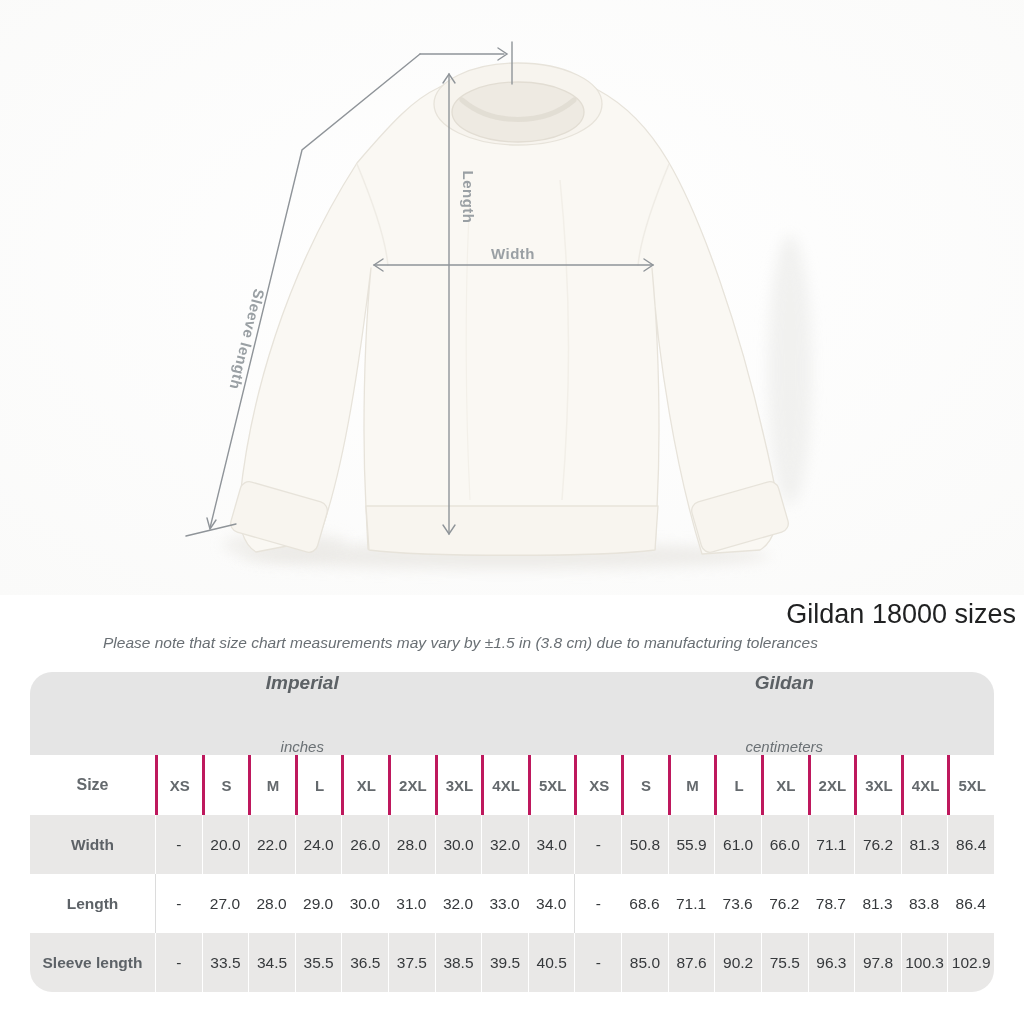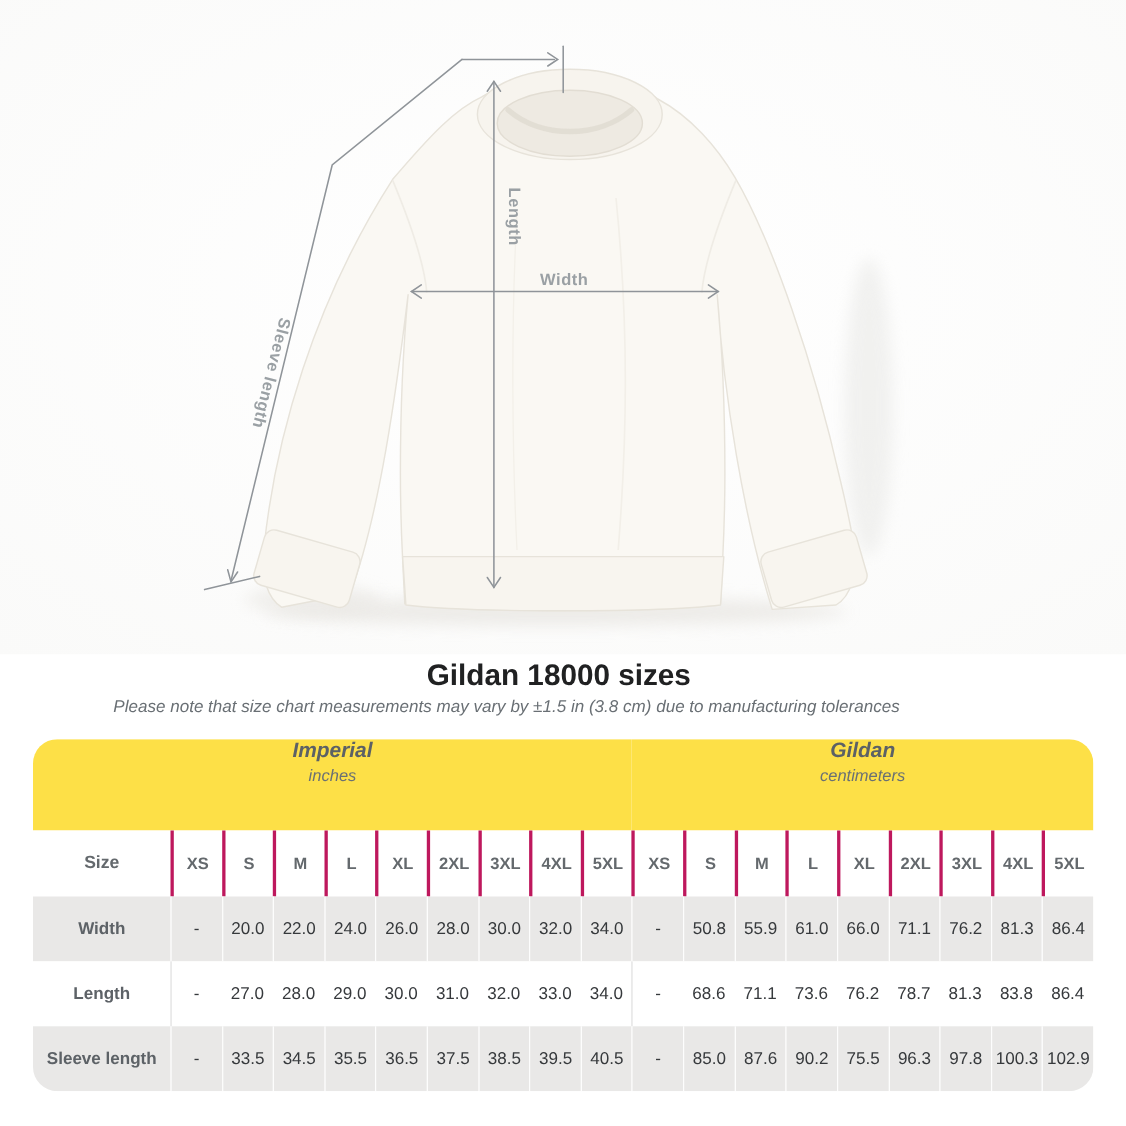--- a/index.html
+++ b/index.html
@@ -8,37 +8,37 @@
     font-family:"Liberation Sans", sans-serif;overflow:hidden;
   }
   
   .diagram{position:absolute;left:0;top:0;width:1024px;height:595px;}
   .measure-label{
     font-size:15px;font-weight:700;letter-spacing:.5px;fill:#9aa0a4;
     font-family:"Liberation Sans", sans-serif;
   }
   
   .title{
-    position:absolute;left:0;top:599px;width:1016px;text-align:center;
-    font-size:27px;font-weight:700;color:#202122;
+    position:absolute;left:0;top:599px;width:1016px;text-align:right;
+    font-size:27px;font-weight:400;color:#202122;
   }
   .note{
     position:absolute;left:0;top:634px;width:921px;text-align:center;
     font-size:15.5px;font-style:italic;color:#696f74;
   }
   
   .size-table{
     position:absolute;left:30px;top:672px;width:964px;height:320px;
     border-radius:22px;overflow:hidden;background:#ffffff;
     display:grid;
     grid-template-columns:125px repeat(18, 1fr);
     grid-template-rows:83px 60px 59px 59px 59px;
     grid-auto-flow:row;
   }
-  .band{background:#fde047;display:flex;flex-direction:column;align-items:center;justify-content:flex-start;gap:3px;}
+  .band{background:#e5e5e5;display:flex;flex-direction:column;align-items:center;justify-content:space-between;gap:3px;}
   .band-left{grid-column:1 / 11;grid-row:1;}
   .band-right{grid-column:11 / 20;grid-row:1;}
   .band-title{font-size:19px;font-weight:700;font-style:italic;color:#5c6165;}
   .band-sub{font-size:15px;font-style:italic;color:#6a7074;}
   .c{display:flex;align-items:center;justify-content:center;}
   .szhead{background:#ffffff;font-weight:700;font-size:15px;color:#64696d;border-left:3px solid #be185d;}
   .szhead.size{border-left:none;font-size:16px;}
   .rowlabel{font-weight:700;font-size:15.5px;color:#5d6267;background:#ffffff;}
   .val{font-size:15.5px;color:#36393c;background:#ffffff;}
   .alt{background:#e9e8e7;}

